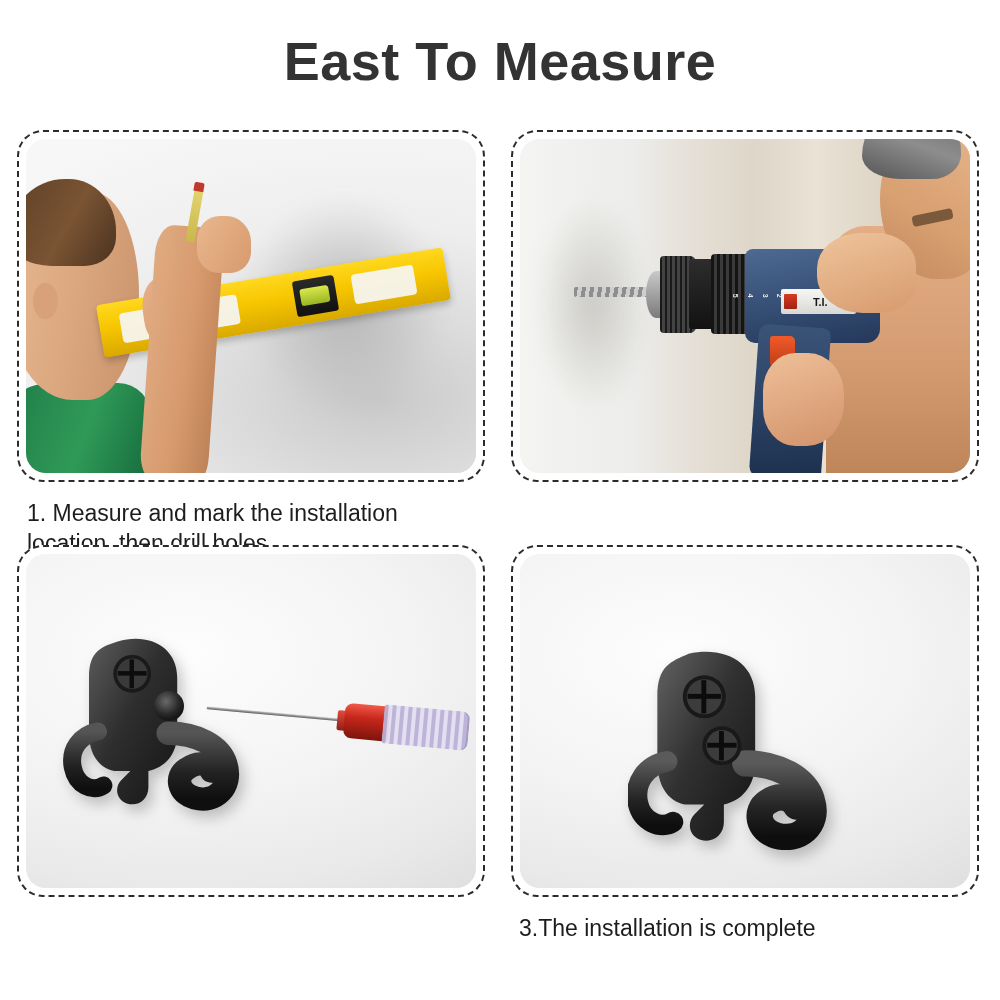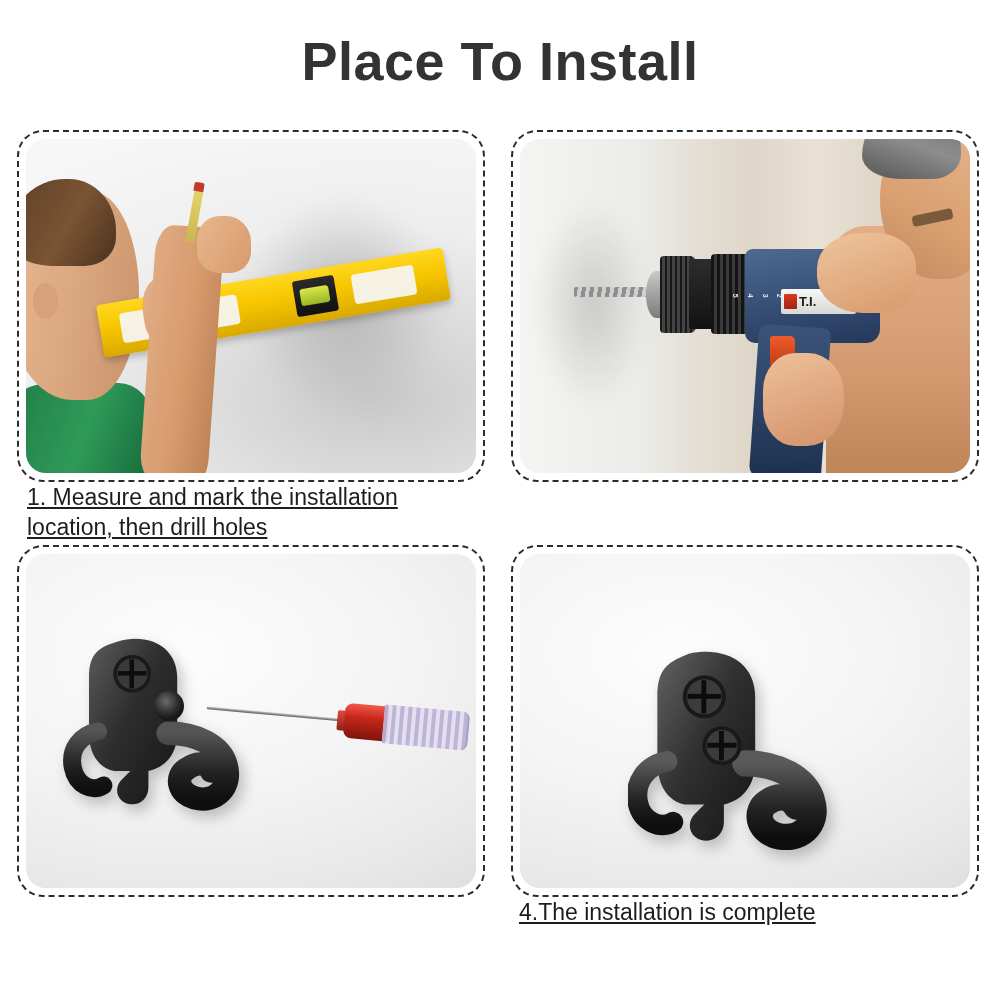--- a/index.html
+++ b/index.html
@@ -60,27 +60,26 @@
   .photo {
     position: relative;
     width: 100%;
     height: 100%;
     border-radius: 20px;
     overflow: hidden;
     background: #f3f3f3;
   }
 
   .caption {
-    margin-top: 0;
+    margin-top: 16px;
     padding-left: 10px;
     font-size: 23px;
     line-height: 1.32;
     color: #1d1d1d;
     white-space: pre-line;
-    text-decoration: underline;
   }
   .caption-r { padding-left: 8px; }
 
   
   .p1-wall {
     position:absolute; inset:0;
     background:
       radial-gradient(120% 90% at 78% 78%, #c9c9c9 0%, #dcdcdc 28%, #eeeeee 58%, #f7f7f7 100%),
       linear-gradient(160deg,#fbfbfb 0%,#f0f0f0 60%,#e6e6e6 100%);
   }
@@ -203,22 +202,22 @@
   .p2-grip {
     position:absolute; left:52%; top:56%; width:16%; height:46%;
     background: linear-gradient(175deg,#3a5478 0%,#2a4062 60%,#1c2e4c 100%);
     border-radius: 10px 8px 10px 12px;
     transform: rotate(4deg);
   }
   .p2-label {
     position:absolute; left:58%; top:45%; width:16%; height:7.5%;
     background: linear-gradient(180deg,#f6f6f4,#d8d8d4);
     border-radius: 2px;
-    display:flex; align-items:center; gap:2px; padding-left:3px;
-    font-size:13px; font-weight:bold; color:#1a1a1a;
+    display:flex; align-items:center; gap:16px; padding-left:3px;
+    font-size:11px; font-weight:bold; color:#1a1a1a;
     overflow:hidden;
   }
   .p2-label-mark {
     width:18%; height:60%;
     background: linear-gradient(180deg,#d83a22,#9e2413);
     border-radius:1px;
   }
   .p2-trigger {
     position:absolute; left:55.5%; top:59%; width:5.5%; height:9%;
     background: linear-gradient(180deg,#f05a2a,#c23d15);
@@ -307,21 +306,21 @@
   }
   .p3-screwhead {
     position:absolute; left:28.5%; top:41%; width:6.5%; height:9%;
     background: radial-gradient(60% 60% at 40% 35%, #6a6a6a, #2a2a2a 70%, #171717 100%);
     border-radius: 50%;
   }
 </style>
 </head>
 <body>
 
-<div id="page-title">Place To Install</div>
+<div id="page-title">East To Measure</div>
 
 <div id="steps-grid">
 
   <div class="step step-col-left step-row-top">
     <div class="photo-frame">
       <div class="photo">
         <div class="p1-wall"></div>
         <div class="p1-shadow"></div>
 
         <div class="p1-shirt"></div>
@@ -460,16 +459,16 @@
             <rect x="61" y="51" width="34" height="5" fill="#0c0c0c"></rect>
             <rect x="75" y="37" width="5" height="34" fill="#0c0c0c"></rect>
             <circle cx="96" cy="104" r="20" fill="#191919"></circle>
             <circle cx="96" cy="104" r="16" fill="#3c3c3c"></circle>
             <rect x="81" y="101" width="30" height="5" fill="#0c0c0c"></rect>
             <rect x="93" y="89" width="5" height="30" fill="#0c0c0c"></rect>
           </svg>
         </div>
       </div>
     </div>
-    <div class="caption caption-r">4.The installation is complete</div>
+    <div class="caption caption-r">3.The installation is complete</div>
   </div>
 
 </div>
 
 </body></html>

